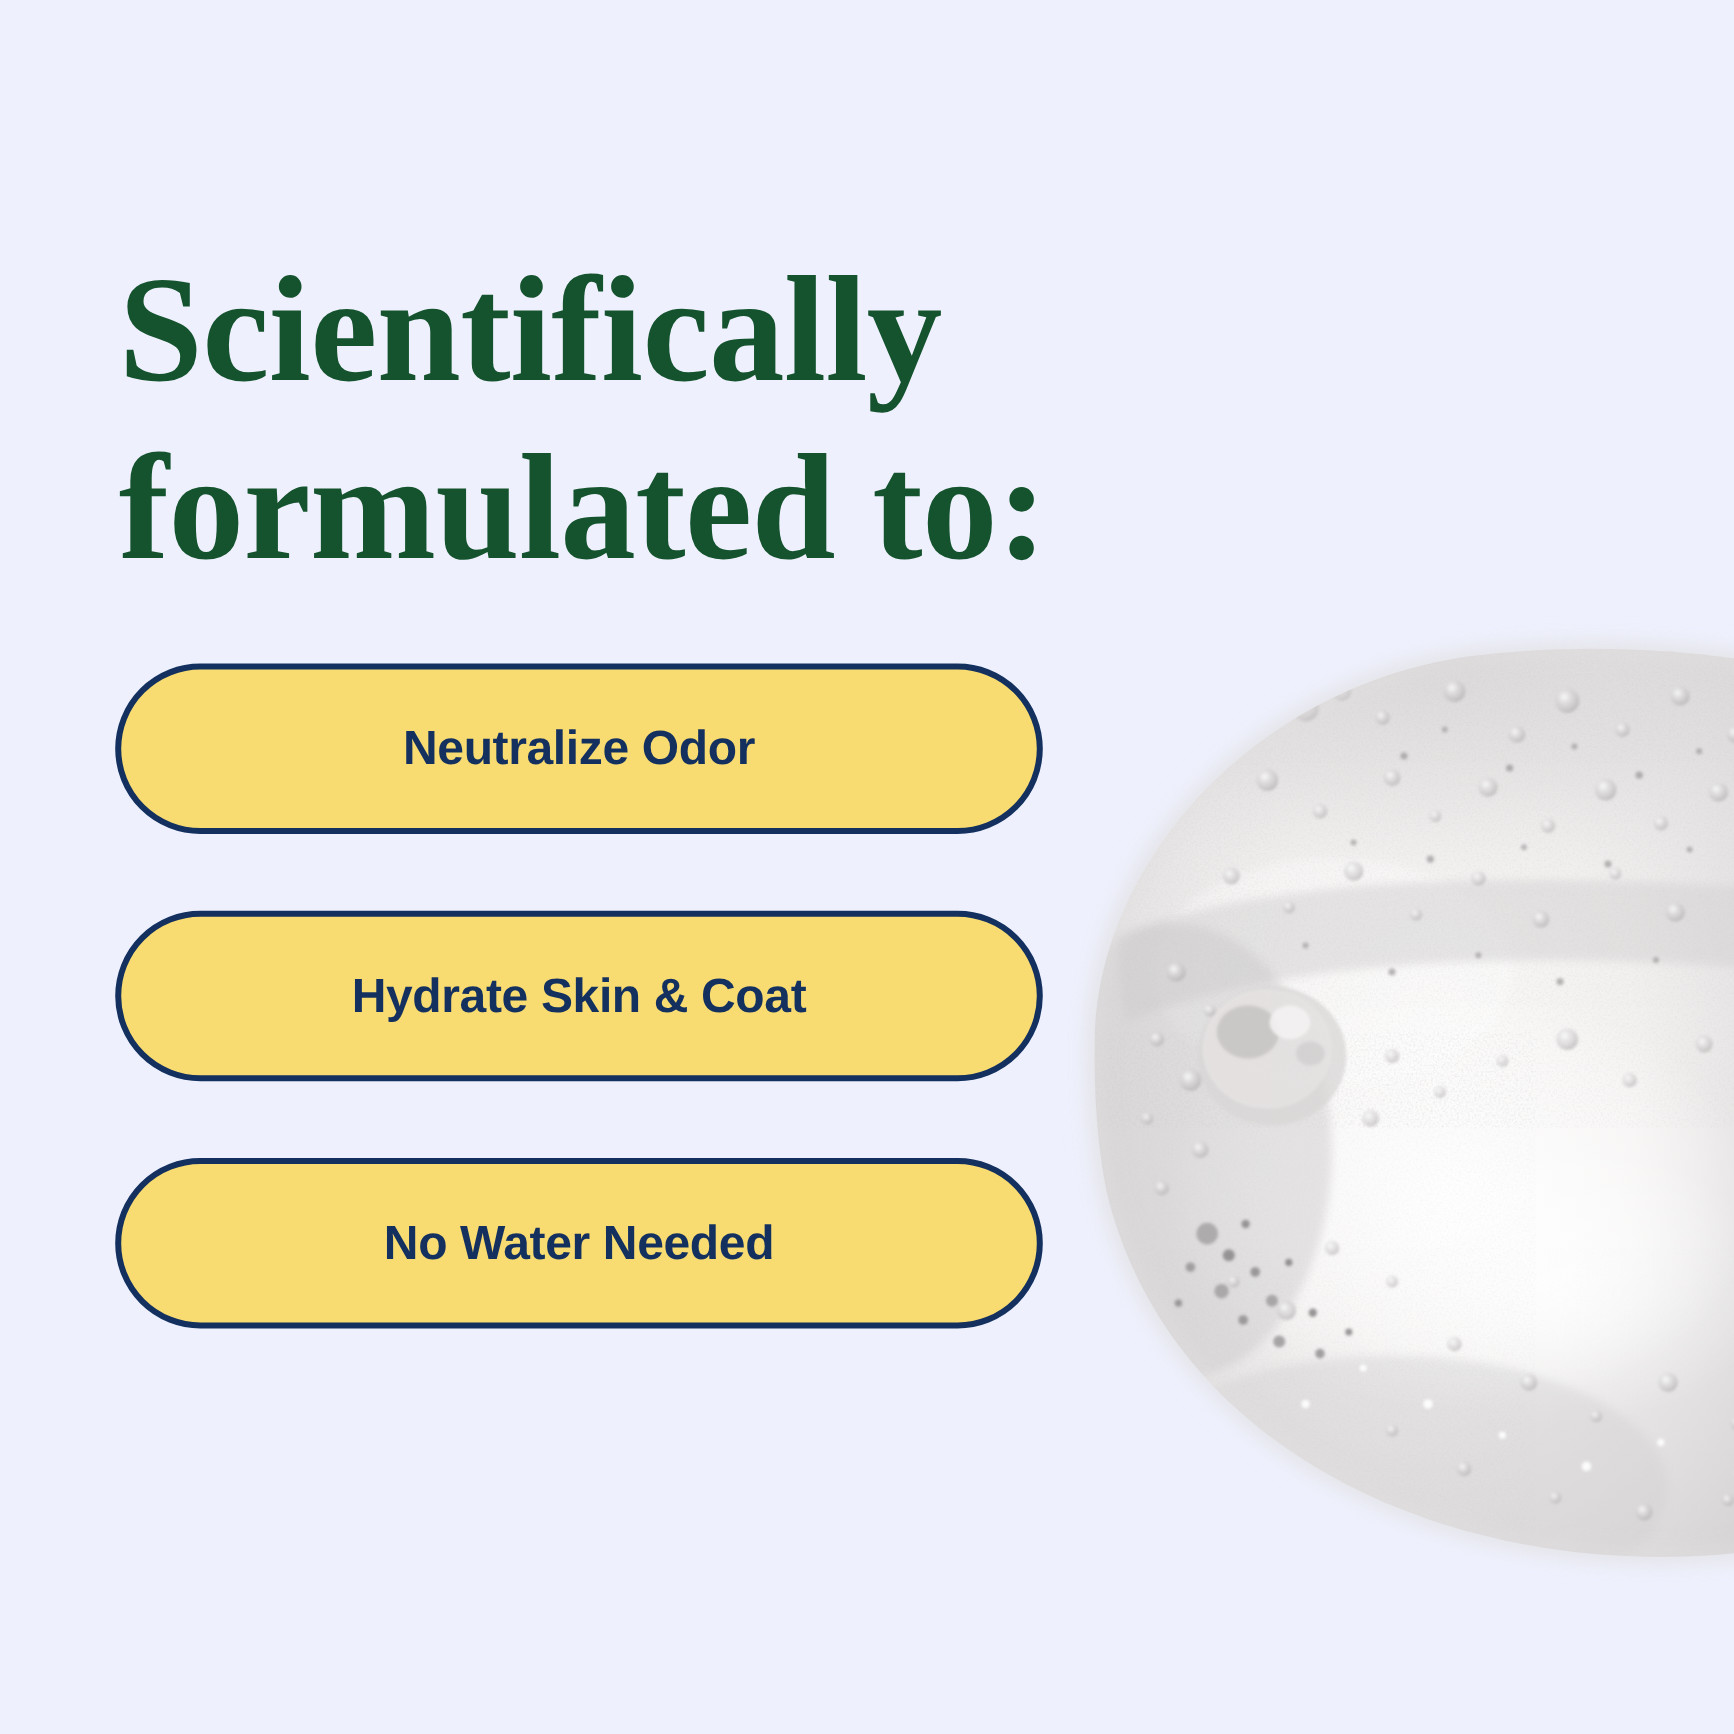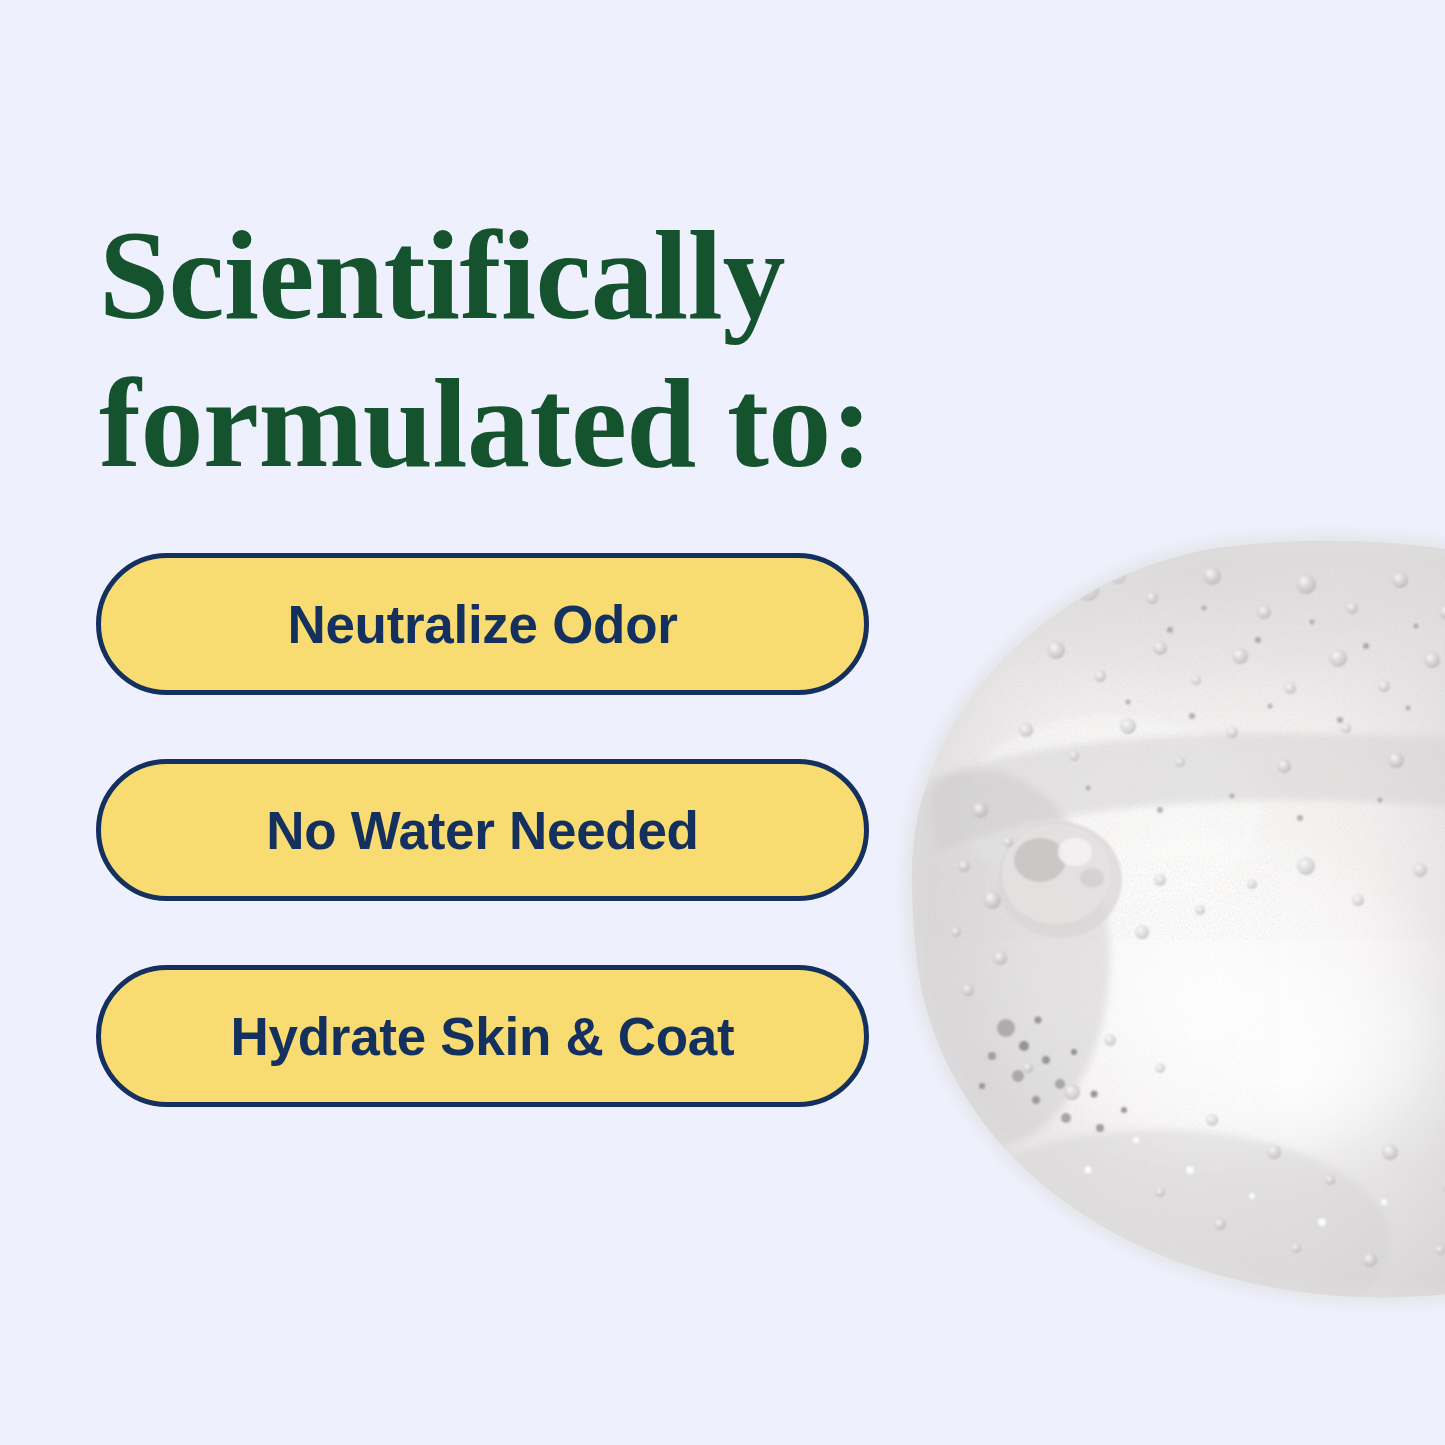--- a/index.html
+++ b/index.html
@@ -49,21 +49,21 @@
     border: 5px solid #13305f;
     border-radius: 71px;
     display: flex;
     align-items: center;
     justify-content: center;
   }
   .pill:last-child { margin-bottom: 0; }
   .pill-label {
     color: #13305f;
     font-family: "Liberation Sans", sans-serif;
-    font-size: 53px;
+    font-size: 40px;
     font-weight: 700;
     letter-spacing: -0.3px;
     line-height: 1;
     text-align: center;
   }
 
   
   .foam-wrap {
     position: absolute;
     left: 860px;
@@ -82,25 +82,25 @@
   <h1 class="headline">Scientifically
 formulated to:</h1>
 
   <div class="pill-stack">
 
     <div class="pill">
       <span class="pill-label">Neutralize Odor</span>
     </div>
 
     <div class="pill">
+      <span class="pill-label">Hydrate Skin &amp; Coat</span>
+    </div>
+
+    <div class="pill">
       <span class="pill-label">No Water Needed</span>
-    </div>
-
-    <div class="pill">
-      <span class="pill-label">Hydrate Skin &amp; Coat</span>
     </div>
 
   </div>
 
   <div class="foam-wrap">
     <svg class="foam-svg" viewBox="0 0 640 880" xmlns="http://www.w3.org/2000/svg">
       <defs>
         <radialGradient id="foamBody" cx="52%" cy="46%" r="64%">
           <stop offset="0%" stop-color="#fbfaf9"></stop>
           <stop offset="42%" stop-color="#f3f1f0"></stop>

